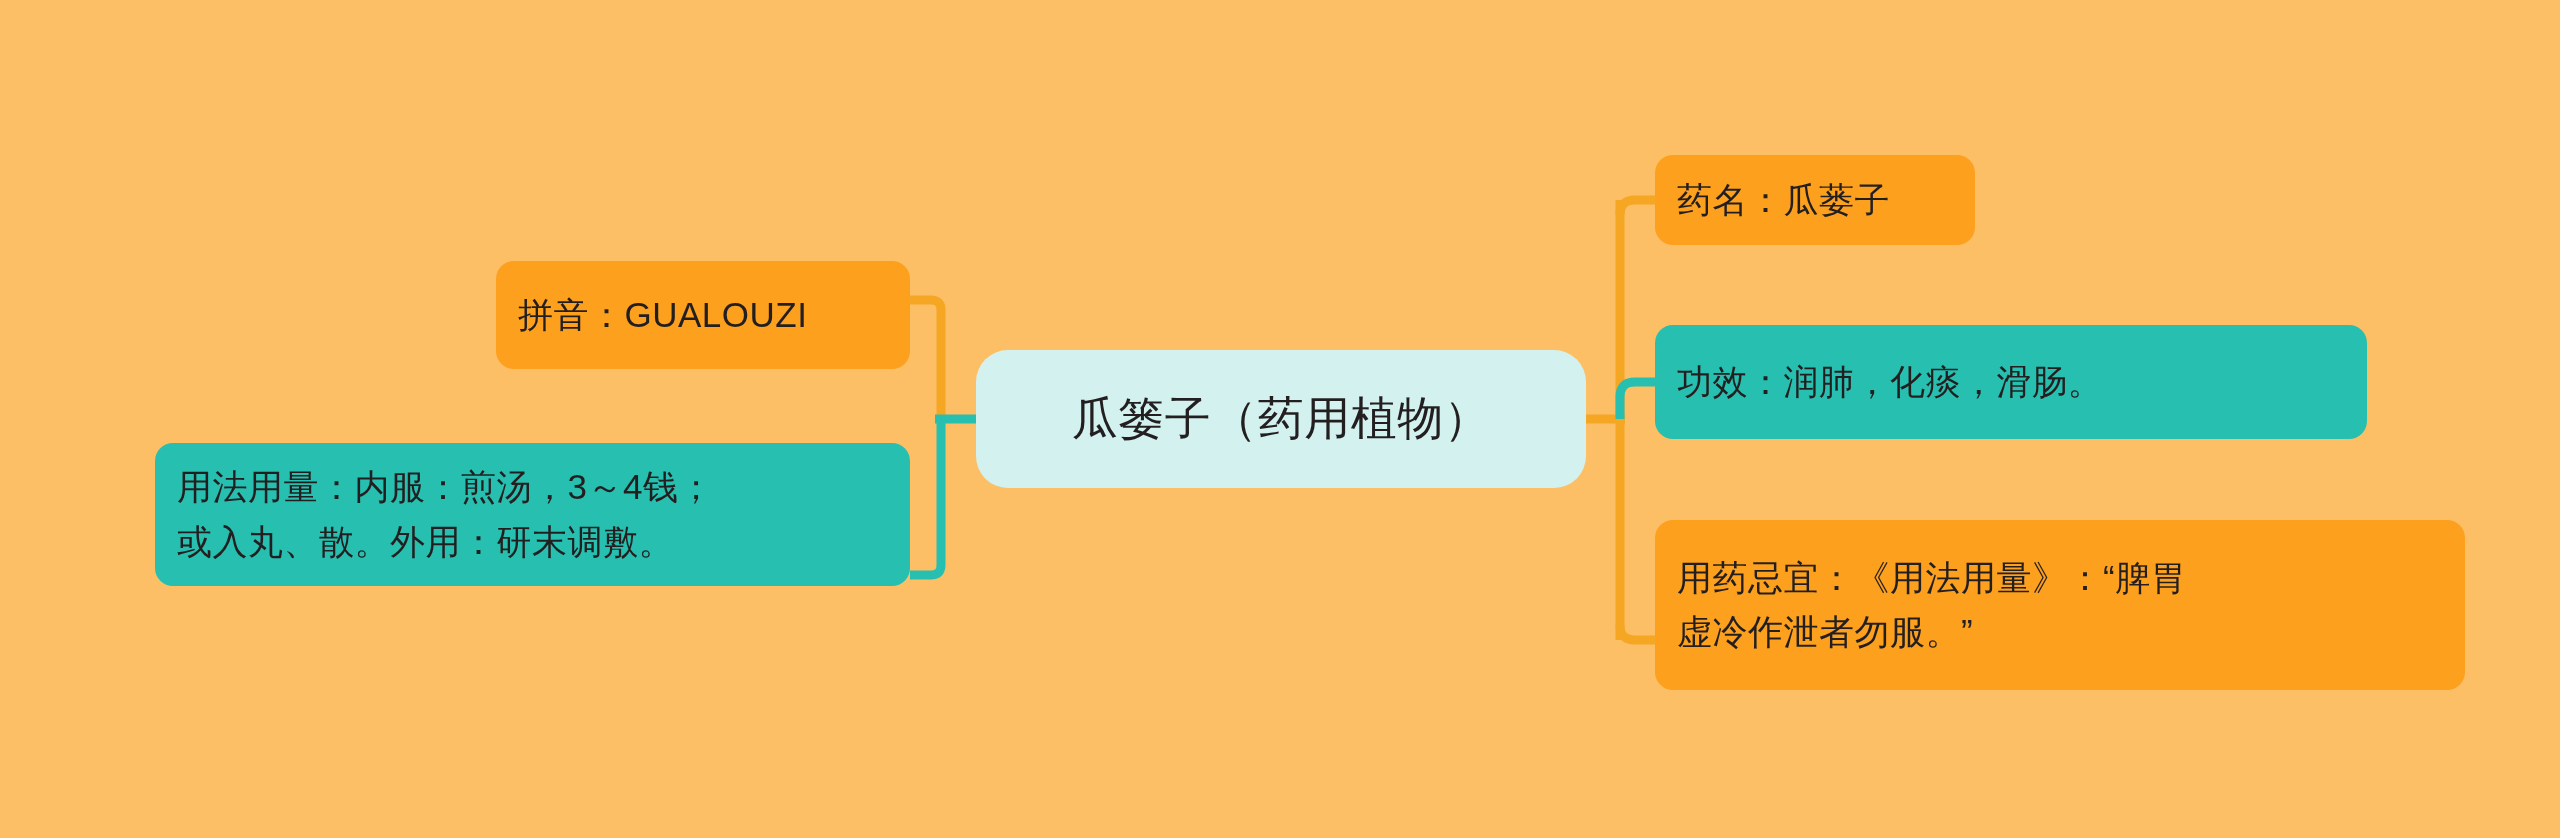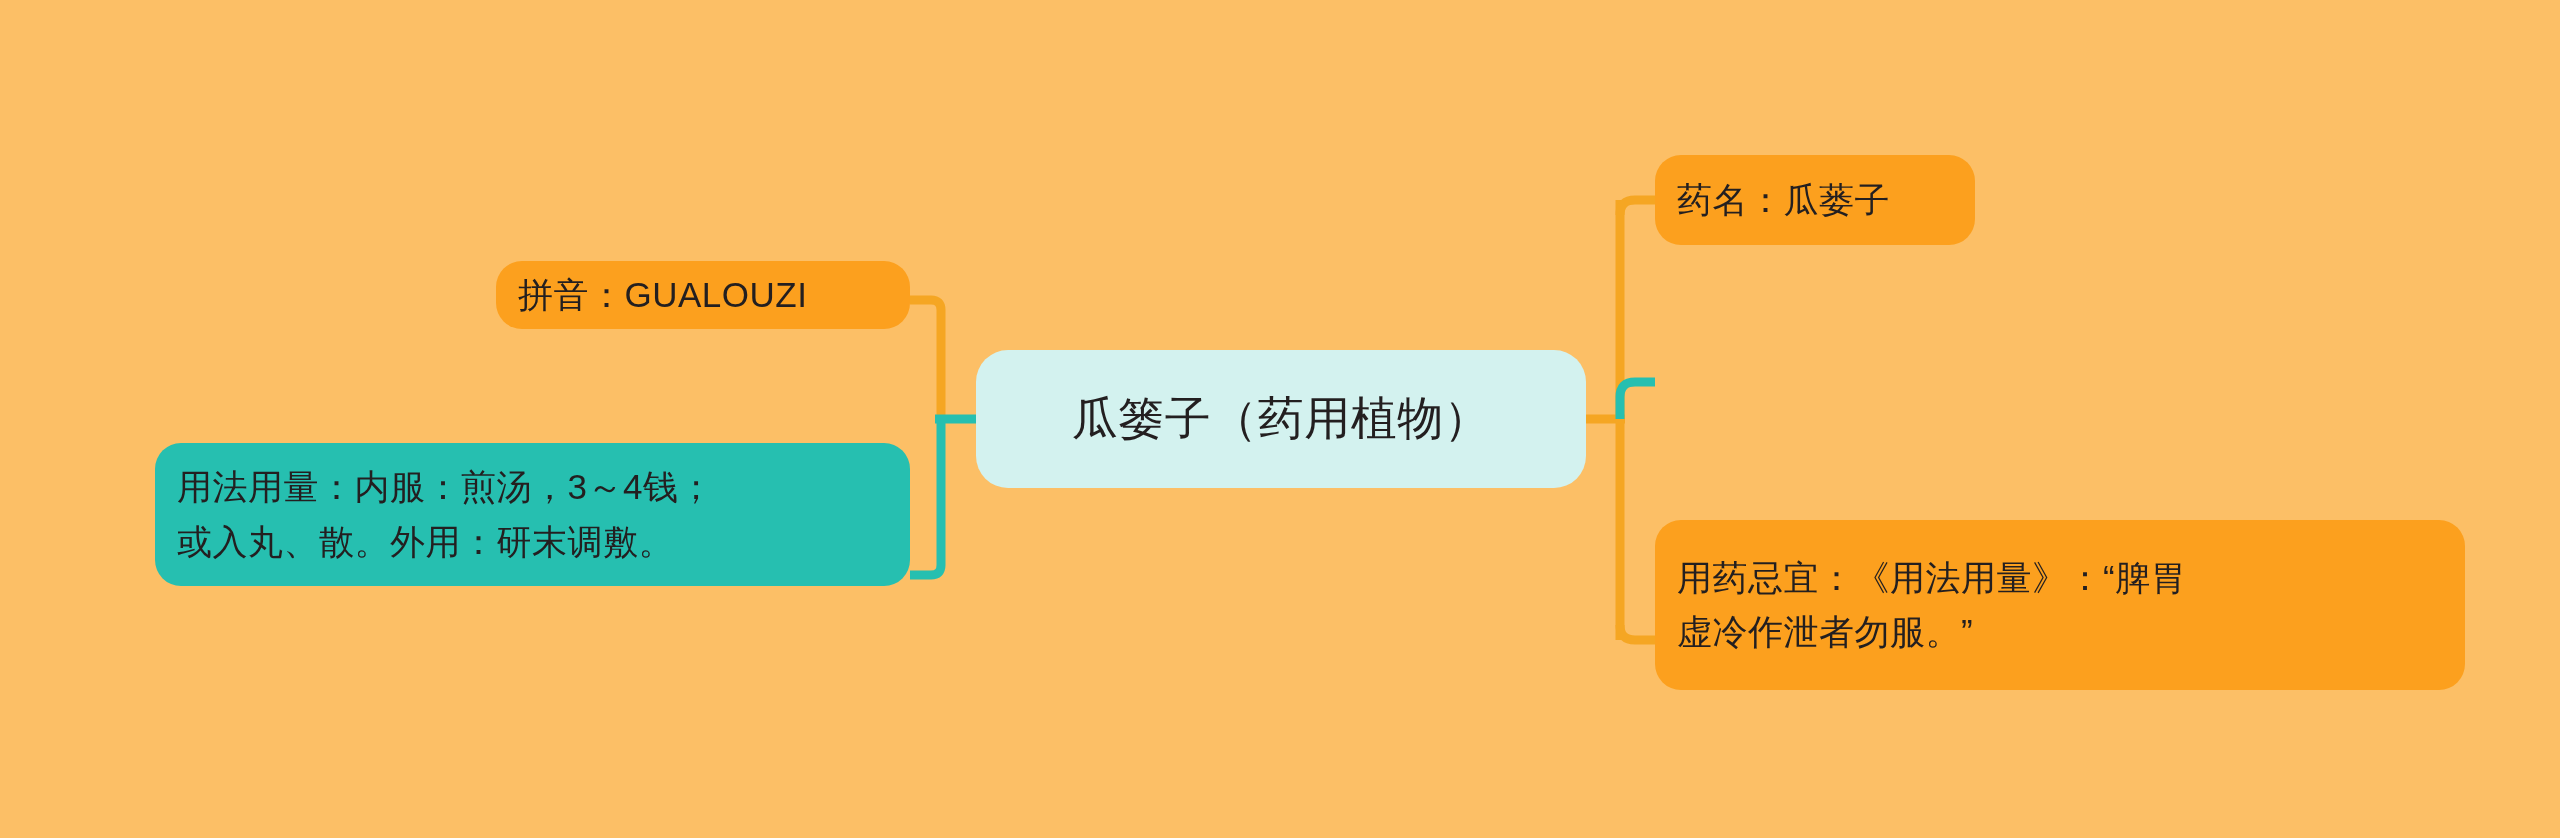--- a/index.html
+++ b/index.html
@@ -23,42 +23,42 @@
     left: 0;
     top: 0;
     width: 2560px;
     height: 838px;
   }
   .node {
     position: absolute;
     box-sizing: border-box;
     display: flex;
     align-items: center;
-    border-radius: 26px;
+    border-radius: 18px;
     color: #231f20;
     letter-spacing: 0.5px;
     white-space: pre-line;
   }
   .node-root {
     background: #d3f2ef;
     border-radius: 32px;
     justify-content: center;
     font-size: 46px;
     line-height: 1.25;
     left: 976px;
     top: 350px;
     width: 610px;
     height: 138px;
   }
   .node-orange { background: #fca01e; }
   .node-teal   { background: #26bfb0; }
 
   .node-pinyin {
     left: 496px; top: 261px;
-    width: 414px; height: 68px;
+    width: 414px; height: 108px;
     font-size: 35px;
     padding-left: 22px;
   }
   .node-usage {
     left: 155px; top: 443px;
     width: 755px; height: 143px;
     font-size: 35px;
     line-height: 1.55;
     padding-left: 22px;
   }
@@ -108,17 +108,18 @@
 
   <div class="node node-root">瓜篓子（药用植物）</div>
 
   <div class="node node-orange node-pinyin">拼音：GUALOUZI</div>
 
   <div class="node node-teal node-usage">用法用量：内服：煎汤，3～4钱；
 或入丸、散。外用：研末调敷。</div>
 
   <div class="node node-orange node-name">药名：瓜蒌子</div>
 
+  <div class="node node-teal node-effect">功效：润肺，化痰，滑肠。</div>
 
   <div class="node node-orange node-caution">用药忌宜：《用法用量》：“脾胃
 虚冷作泄者勿服。”</div>
 
 </div>
 
 </body></html>

